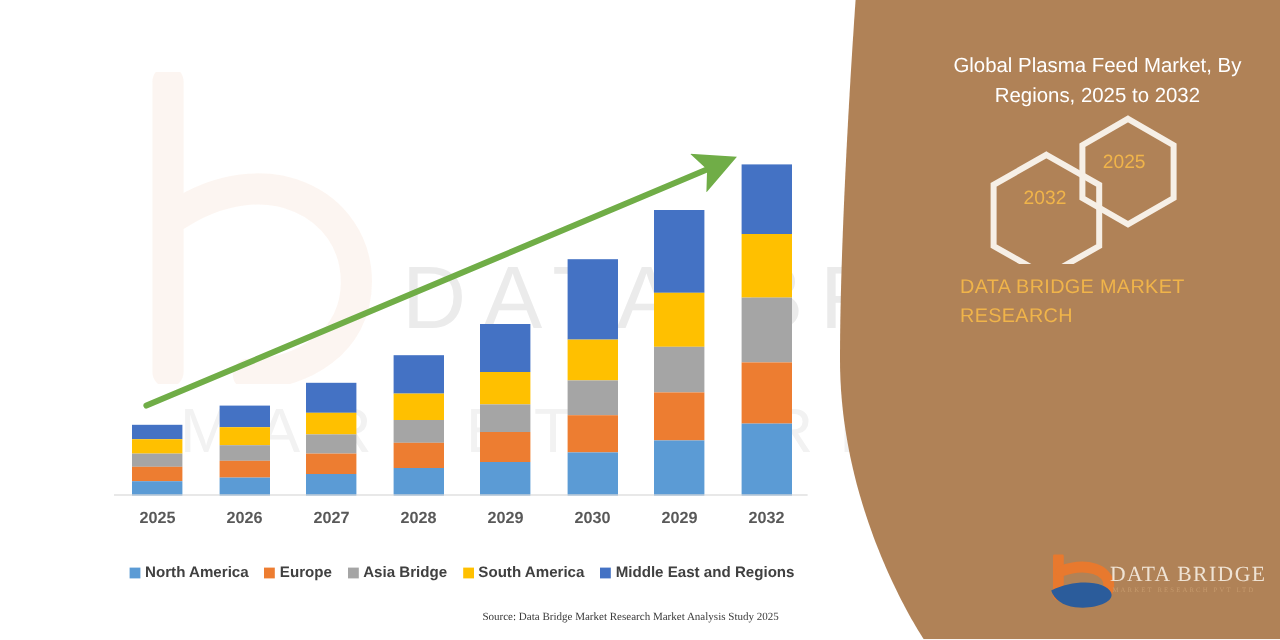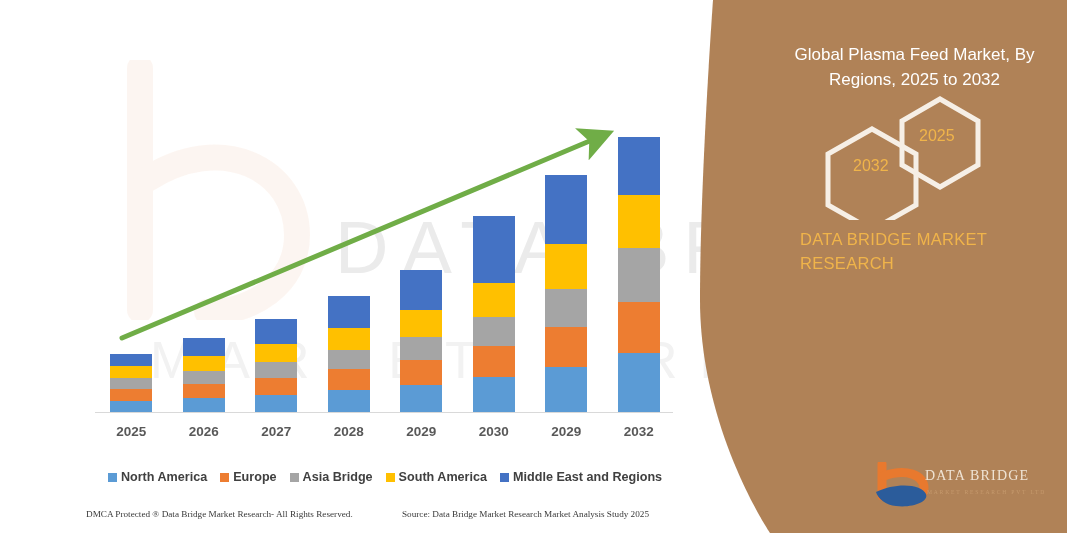--- a/index.html
+++ b/index.html
@@ -173,21 +173,21 @@
   #panel-logo {
     position: absolute;
     left: 872px; top: 462px;
     width: 165px; height: 46px;
   }
   #panel-logo-text {
     position: absolute;
     left: 925px; top: 468px;
     color: #efe3d4;
     font-family: "Liberation Serif", serif;
-    font-size: 14px;
+    font-size: 18px;
     letter-spacing: 1.2px;
     white-space: nowrap;
   }
   #panel-logo-sub {
     position: absolute;
     left: 927px; top: 489px;
     color: #c69a6d;
     font-family: "Liberation Serif", serif;
     font-size: 5.6px;
     letter-spacing: 1.8px;
@@ -309,21 +309,20 @@
       <div class="legend-item">
         <span class="legend-swatch" style="background: rgb(255, 192, 0);"></span>
         <span class="legend-label">South America</span>
       </div>
       <div class="legend-item">
         <span class="legend-swatch" style="background: rgb(68, 114, 196);"></span>
         <span class="legend-label">Middle East and Regions</span>
       </div>
     </div>
 
-  <div id="footer-left">DMCA Protected ® Data Bridge Market Research-  All Rights Reserved.</div>
   <div id="footer-right">Source: Data Bridge Market Research  Market Analysis Study 2025</div>
 
   <div id="panel-title">Global Plasma Feed Market, By Regions, 2025 to 2032</div>
 
   <div id="hex-wrap">
     <svg viewBox="0 0 200 125" width="200" height="125">
       <polygon points="120,4 158,26 158,70 120,92 82,70 82,26" fill="none" stroke="#F6EFE6" stroke-width="5"></polygon>
       <polygon points="52,34 96,59 96,110 52,135 8,110 8,59" fill="none" stroke="#F6EFE6" stroke-width="5"></polygon>
     </svg>
     <div class="hex-label" id="hex-label-2032">2032</div>

